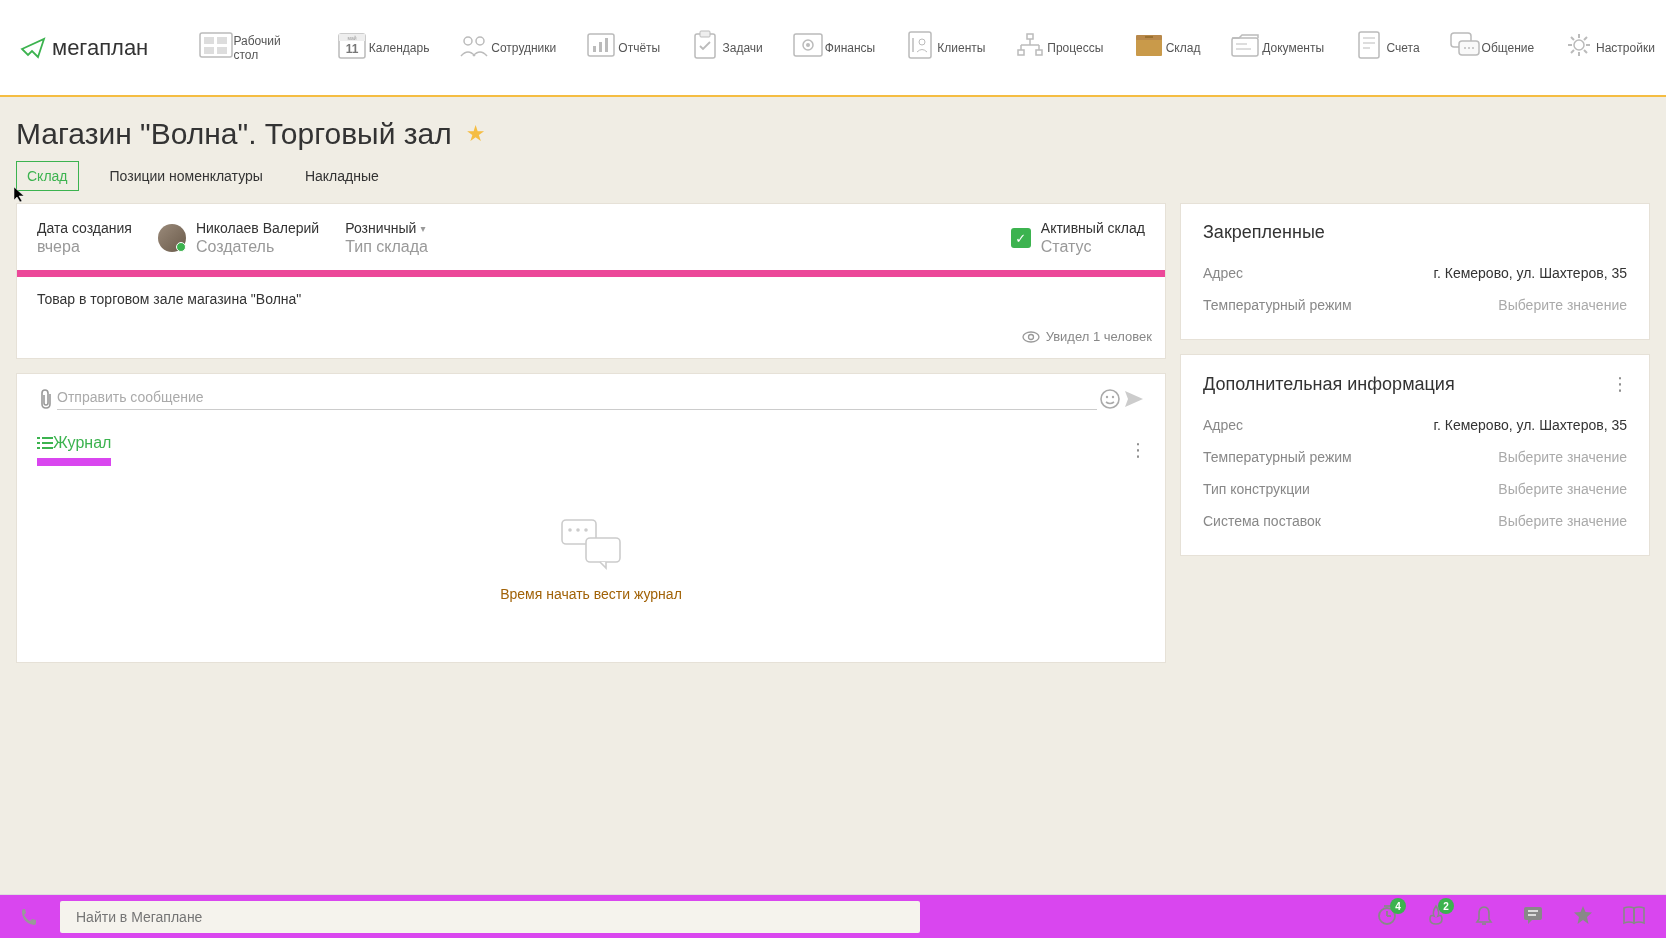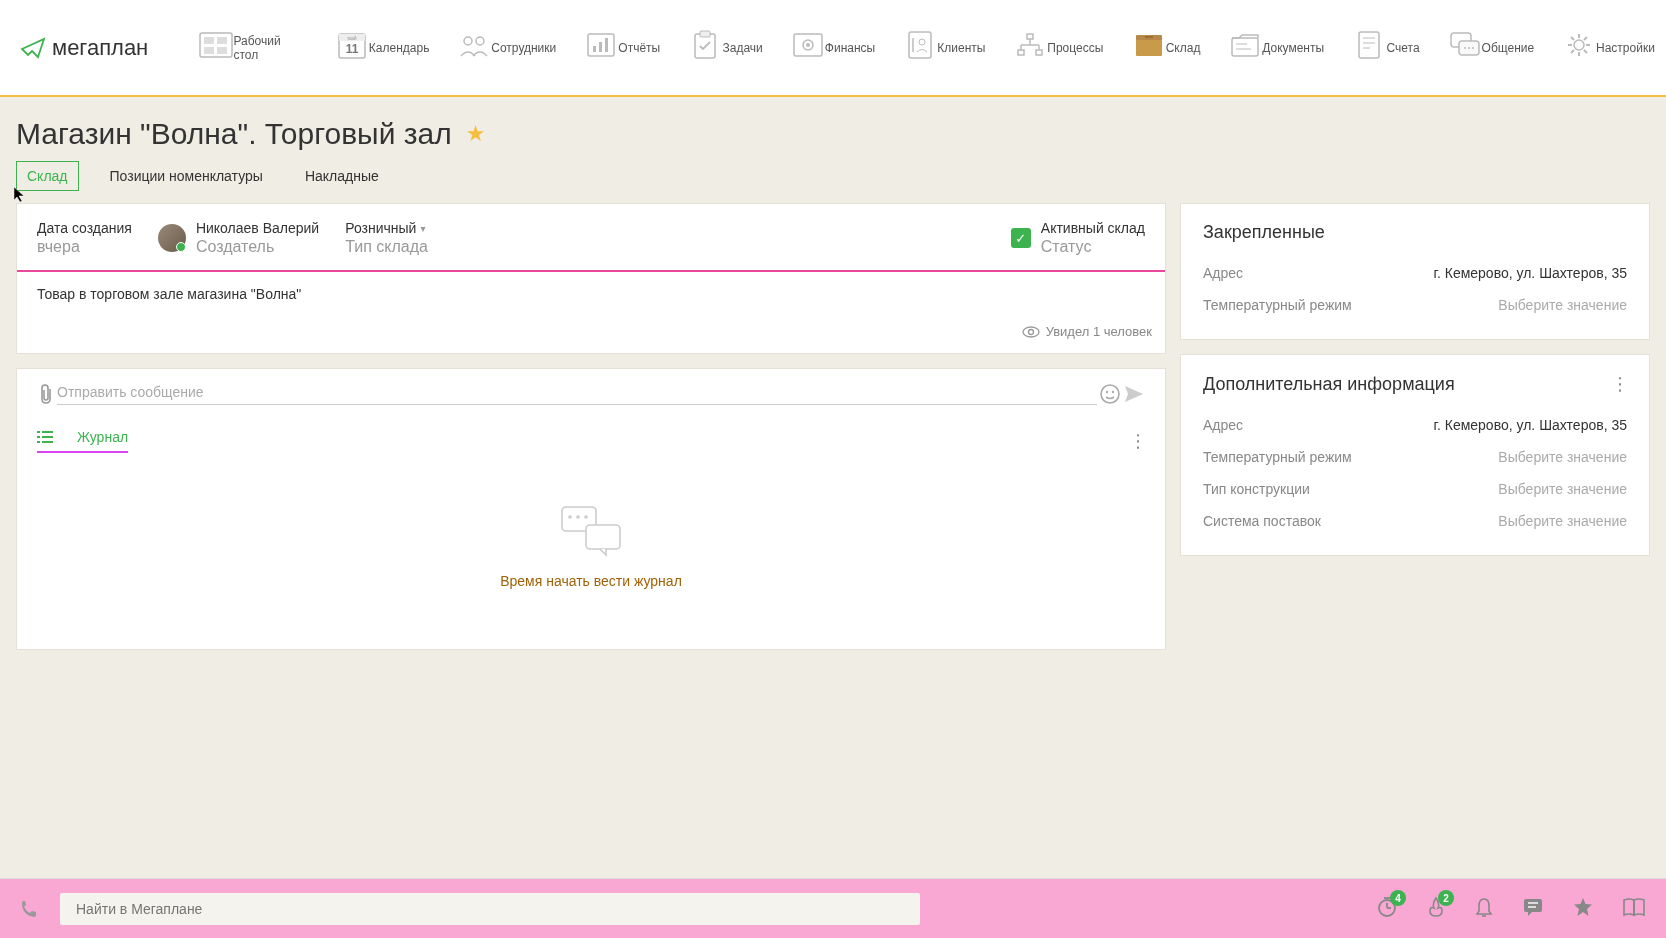--- a/index.html
+++ b/index.html
@@ -40,48 +40,48 @@
 .info-block-row { display: flex; align-items: center; gap: 10px; }
 .info-label { font-size: 14px; color: #333; }
 .info-sub { font-size: 16px; color: #999; }
 .small-avatar { width: 28px; height: 28px; border-radius: 50%; background: linear-gradient(135deg,#9a8a7a,#6a5a4a); position: relative; }
 .small-avatar::after { content: ''; position: absolute; bottom: 0; right: 0; width: 8px; height: 8px; background: #3cb34f; border-radius: 50%; border: 1px solid #fff; }
 .dropdown-arrow { color: #999; font-size: 10px; margin-left: 4px; }
 .spacer { flex: 1; }
 .checkbox-green { width: 20px; height: 20px; background: #3cb34f; border-radius: 3px; display: flex; align-items: center; justify-content: center; color: #fff; font-size: 13px; }
 
 
-.desc-row { padding: 14px 20px; border-top: 2px solid #ec4899; font-size: 14px; color: #333; }
+.desc-row { padding: 14px 20px; border-top: 7px solid #ec4899; font-size: 14px; color: #333; }
 .views-row { display: flex; justify-content: flex-end; align-items: center; padding: 8px 13px 14px; gap: 6px; color: #888; font-size: 13px; }
 
 
 .msg-row { display: flex; align-items: center; padding: 14px 20px; gap: 2px; }
 .attach-icon { color: #999; }
 .msg-input-wrap { flex: 1; border-bottom: 1px solid #ccc; padding-bottom: 4px; }
 .msg-input { width: 100%; border: none; outline: none; font-size: 14px; color: #333; }
 .msg-input::placeholder { color: #aaa; }
 .emoji-icon, .send-icon { color: #aaa; cursor: pointer; }
 
 
 .journal-row { display: flex; align-items: center; justify-content: space-between; padding: 10px 20px; }
-.journal-tab { display: flex; align-items: center; gap: 24px; color: #3cb34f; font-size: 14px; border-bottom: 2px solid #d946ef; padding-bottom: 6px; cursor: pointer; }
+.journal-tab { display: flex; align-items: center; gap: 0; color: #3cb34f; font-size: 16px; border-bottom: 8px solid #d946ef; padding-bottom: 6px; cursor: pointer; }
 .journal-empty { display: flex; flex-direction: column; align-items: center; padding: 40px 20px 60px; color: #a16207; }
 .journal-empty svg { margin-bottom: 16px; }
 
 
 .panel { background: #fff; border: 1px solid #e6e1d7; margin-bottom: 14px; padding: 18px 22px; }
 .panel-head { display: flex; justify-content: space-between; align-items: center; margin-bottom: 14px; }
 .panel-title { font-size: 18px; font-weight: 500; color: #333; }
 .panel-row { display: flex; justify-content: space-between; padding: 8px 0; font-size: 14px; }
 .panel-key { color: #888; }
 .panel-val { color: #333; text-align: left; }
 .panel-val.placeholder { color: #aaa; }
 
 
-.bottom-bar { position: fixed; bottom: 0; left: 0; right: 0; height: 60px; background: #f9a8d4; border-top: 1px solid #ddd; display: flex; align-items: center; padding: 0 20px; gap: 20px; }
+.bottom-bar { position: fixed; bottom: 0; left: 0; right: 0; height: 44px; background: #d946ef; border-top: 1px solid #ddd; display: flex; align-items: center; padding: 0 20px; gap: 20px; }
 .phone-icon { color: #888; }
 .search-wrap { flex: 0 0 860px; }
 .search-input { width: 100%; border: none; background: #f5f3ed; padding: 8px 16px; border-radius: 2px; font-size: 14px; outline: none; }
 .bottom-spacer { flex: 1; }
 .bottom-icons { display: flex; gap: 28px; align-items: center; }
 .bottom-icon { position: relative; color: #888; cursor: pointer; }
 .badge { position: absolute; top: -6px; right: -8px; background: #3cb34f; color: #fff; font-size: 10px; width: 16px; height: 16px; border-radius: 50%; display: flex; align-items: center; justify-content: center; font-weight: bold; }
 
 .cursor { position: absolute; left: 28px; top: 184px; pointer-events: none; }
 .kebab { color: #888; cursor: pointer; font-size: 18px; letter-spacing: -2px; }

